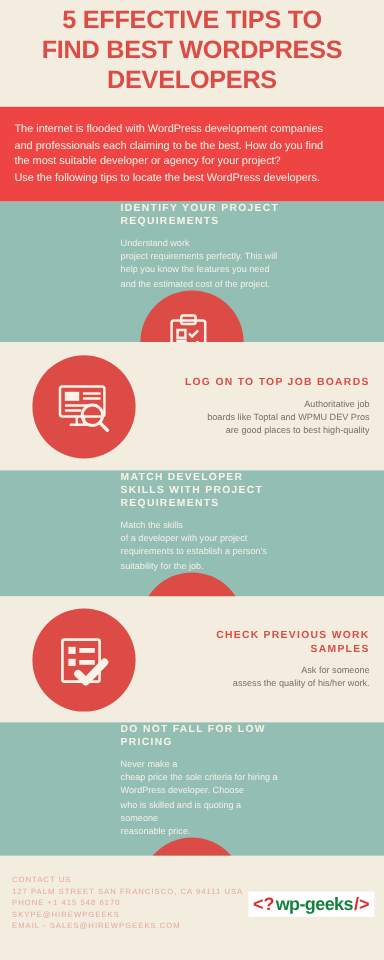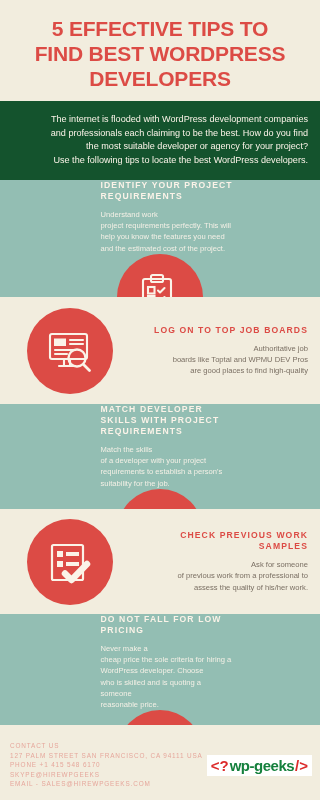--- a/index.html
+++ b/index.html
@@ -7,39 +7,39 @@
     width:320px;height:800px;overflow:hidden;
     background:#F2EDDE;
     font-family:"Liberation Sans",sans-serif;
     -webkit-font-smoothing:antialiased;
   }
   .page{position:relative;width:320px;height:800px;background:#F2EDDE;}
 
   
   .header{
     background:#F2EDDE;
-    padding:16px 10px 10px 10px;
+    padding:4px 10px 10px 10px;
     text-align:center;
   }
   .header h1{
     margin:0;
     color:#DC4B45;
     font-size:21px;
     line-height:25px;
     font-weight:bold;
     letter-spacing:-0.2px;
     text-transform:uppercase;
   }
   .title-line{display:block;}
 
   
   .intro{
-    background:#14532d;
+    background:#ef4444;
     color:#FBF3E8;
-    text-align:right;
+    text-align:left;
     padding:12px 12px 13px 12px;
     font-size:9.1px;
     line-height:13.5px;
   }
   .intro .ln{display:block;}
 
   
   .tip{
     position:relative;
     box-sizing:border-box;
@@ -201,21 +201,21 @@
         </div>
       </div>
       <div class="txtcol right">
         <h2>
           <span class="ln">LOG ON TO TOP JOB</span>
           <span class="ln">BOARDS</span>
         </h2>
         <p>
           <span class="ln">Authoritative job</span>
           <span class="ln">boards like Toptal and WPMU DEV Pros</span>
-          <span class="ln">are good places to find high-quality</span>
+          <span class="ln">are good places to best high-quality</span>
         </p>
       </div>
     </div>
   </section>
 
   <section class="tip teal right-icon" style="height:105px">
     <div class="tip-inner">
       <div class="txtcol">
         <h2>
           <span class="ln">MATCH DEVELOPER</span>
@@ -258,21 +258,20 @@
           </svg>
         </div>
       </div>
       <div class="txtcol right">
         <h2>
           <span class="ln">CHECK PREVIOUS WORK</span>
           <span class="ln">SAMPLES</span>
         </h2>
         <p>
           <span class="ln">Ask for someone</span>
-          <span class="ln">of previous work from a professional to</span>
           <span class="ln">assess the quality of his/her work.</span>
         </p>
       </div>
     </div>
   </section>
 
   <section class="tip teal right-icon" style="height:111px">
     <div class="tip-inner">
       <div class="txtcol">
         <h2>

